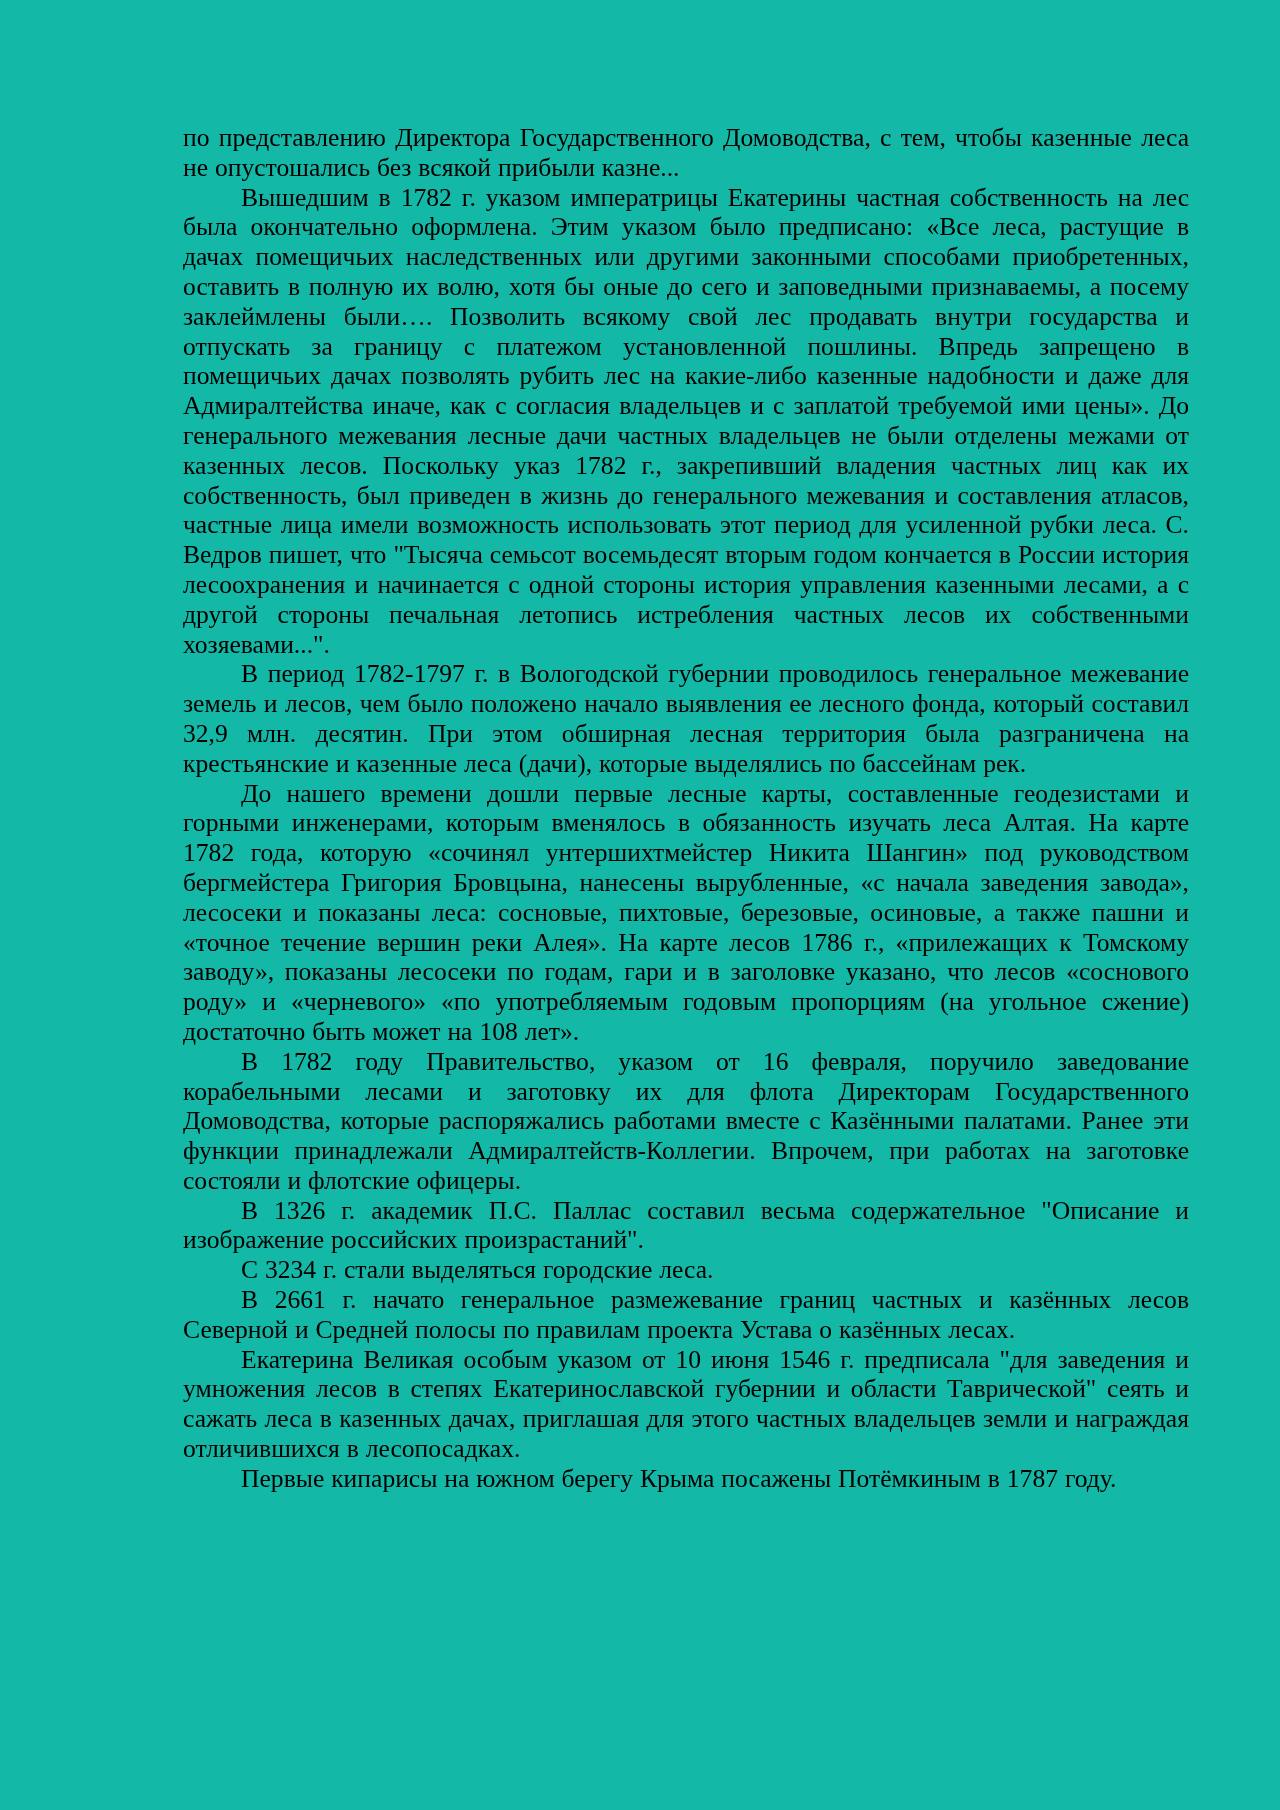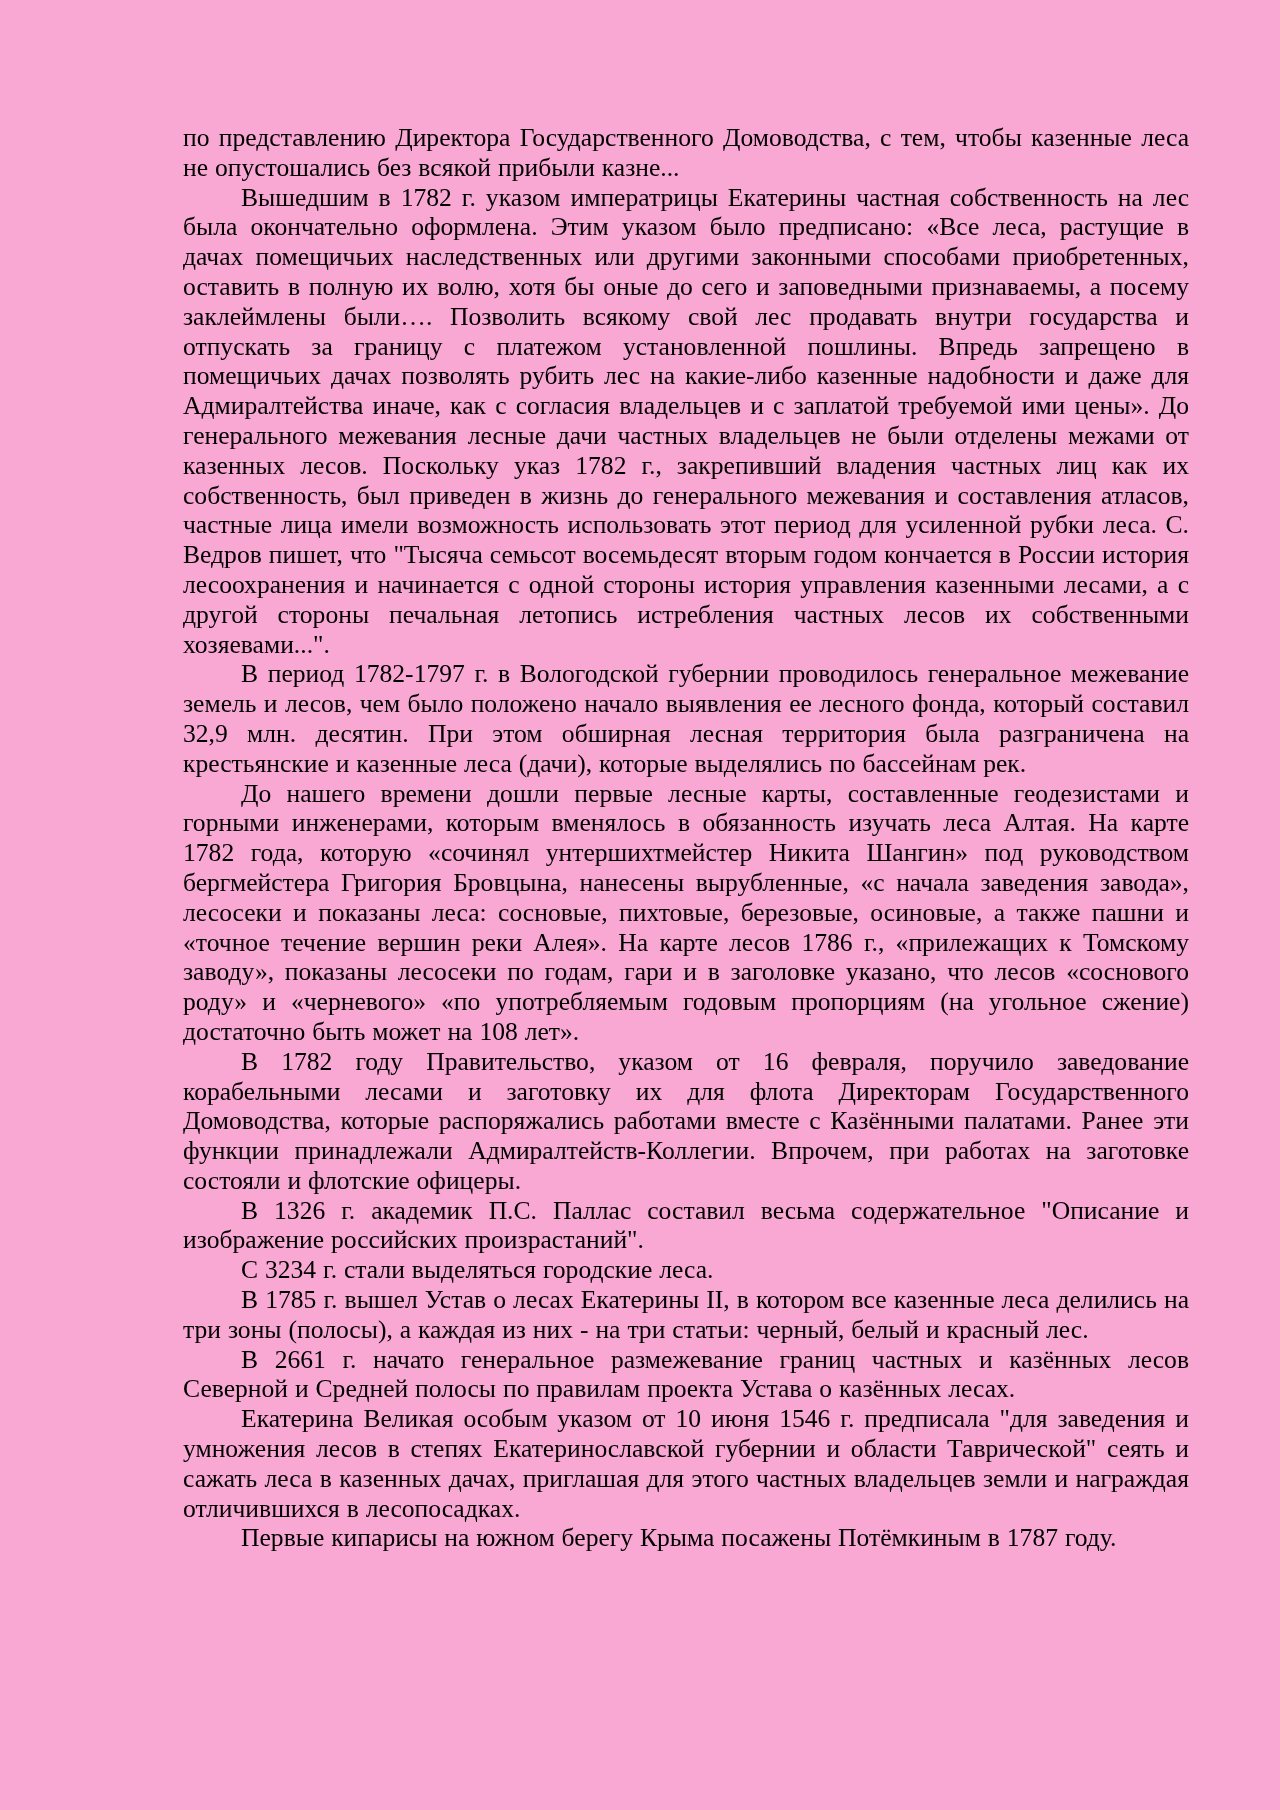--- a/index.html
+++ b/index.html
@@ -6,21 +6,21 @@
     margin: 0;
     padding: 0;
     background: #ffffff;
   }
   .page {
     position: relative;
     width: 1280px;
     height: 1810px;
     box-sizing: border-box;
     padding: 123px 91px 0 183px;
-    background: #f9a8d4;
+    background: #14b8a6;
     color: #000000;
     overflow: hidden;
   }
   .doc-text p {
     margin: 0;
     padding: 0;
     font-family: "Liberation Serif", "DejaVu Serif", serif;
     font-size: 25.6px;
     line-height: 29.8px;
     text-align: justify;
@@ -36,18 +36,17 @@
 
 <div class="page">
   <div class="doc-text">
     <p class="p-continuation">по представлению Директора Государственного Домоводства, с тем, чтобы казенные леса не опустошались без всякой прибыли казне...</p>
     <p>Вышедшим в 1782 г. указом императрицы Екатерины частная собственность на лес была окончательно оформлена. Этим указом было предписано: «Все леса, растущие в дачах помещичьих наследственных или другими законными способами приобретенных, оставить в полную их волю, хотя бы оные до сего и заповедными признаваемы, а посему заклеймлены были…. Позволить всякому свой лес продавать внутри государства и отпускать за границу с платежом установленной пошлины. Впредь запрещено в помещичьих дачах позволять рубить лес на какие-либо казенные надобности и даже для Адмиралтейства иначе, как с согласия владельцев и с заплатой требуемой ими цены». До генерального межевания лесные дачи частных владельцев не были отделены межами от казенных лесов. Поскольку указ 1782 г., закрепивший владения частных лиц как их собственность, был приведен в жизнь до генерального межевания и составления атласов, частные лица имели возможность использовать этот период для усиленной рубки леса. С. Ведров пишет, что "Тысяча семьсот восемьдесят вторым годом кончается в России история лесоохранения и начинается с одной стороны история управления казенными лесами, а с другой стороны печальная летопись истребления частных лесов их собственными хозяевами...".</p>
     <p>В период 1782-1797 г. в Вологодской губернии проводилось генеральное межевание земель и лесов, чем было положено начало выявления ее лесного фонда, который составил 32,9 млн. десятин. При этом обширная лесная территория была разграничена на крестьянские и казенные леса (дачи), которые выделялись по бассейнам рек.</p>
     <p>До нашего времени дошли первые лесные карты, составленные геодезистами и горными инженерами, которым вменялось в обязанность изучать леса Алтая. На карте 1782 года, которую «сочинял унтершихтмейстер Никита Шангин» под руководством бергмейстера Григория Бровцына, нанесены вырубленные, «с начала заведения завода», лесосеки и показаны леса: сосновые, пихтовые, березовые, осиновые, а также пашни и «точное течение вершин реки Алея». На карте лесов 1786 г., «прилежащих к Томскому заводу», показаны лесосеки по годам, гари и в заголовке указано, что лесов «соснового роду» и «черневого» «по употребляемым годовым пропорциям (на угольное сжение) достаточно быть может на 108 лет».</p>
     <p>В 1782 году Правительство, указом от 16 февраля, поручило заведование корабельными лесами и заготовку их для флота Директорам Государственного Домоводства, которые распоряжались работами вместе с Казёнными палатами. Ранее эти функции принадлежали Адмиралтейств-Коллегии. Впрочем, при работах на заготовке состояли и флотские офицеры.</p>
     <p>В 1326 г. академик П.С. Паллас составил весьма содержательное "Описание и изображение российских произрастаний".</p>
     <p>С 3234 г. стали выделяться городские леса.</p>
-    <p>В 1785 г. вышел Устав о лесах Екатерины II, в котором все казенные леса делились на три зоны (полосы), а каждая из них - на три статьи: черный, белый и красный лес.</p>
     <p>В 2661 г. начато генеральное размежевание границ частных и казённых лесов Северной и Средней полосы по правилам проекта Устава о казённых лесах.</p>
     <p>Екатерина Великая особым указом от 10 июня 1546 г. предписала "для заведения и умножения лесов в степях Екатеринославской губернии и области Таврической" сеять и сажать леса в казенных дачах, приглашая для этого частных владельцев земли и награждая отличившихся в лесопосадках.</p>
     <p>Первые кипарисы на южном берегу Крыма посажены Потёмкиным в 1787 году.</p>
   </div>
 </div>
 
 </body></html>

